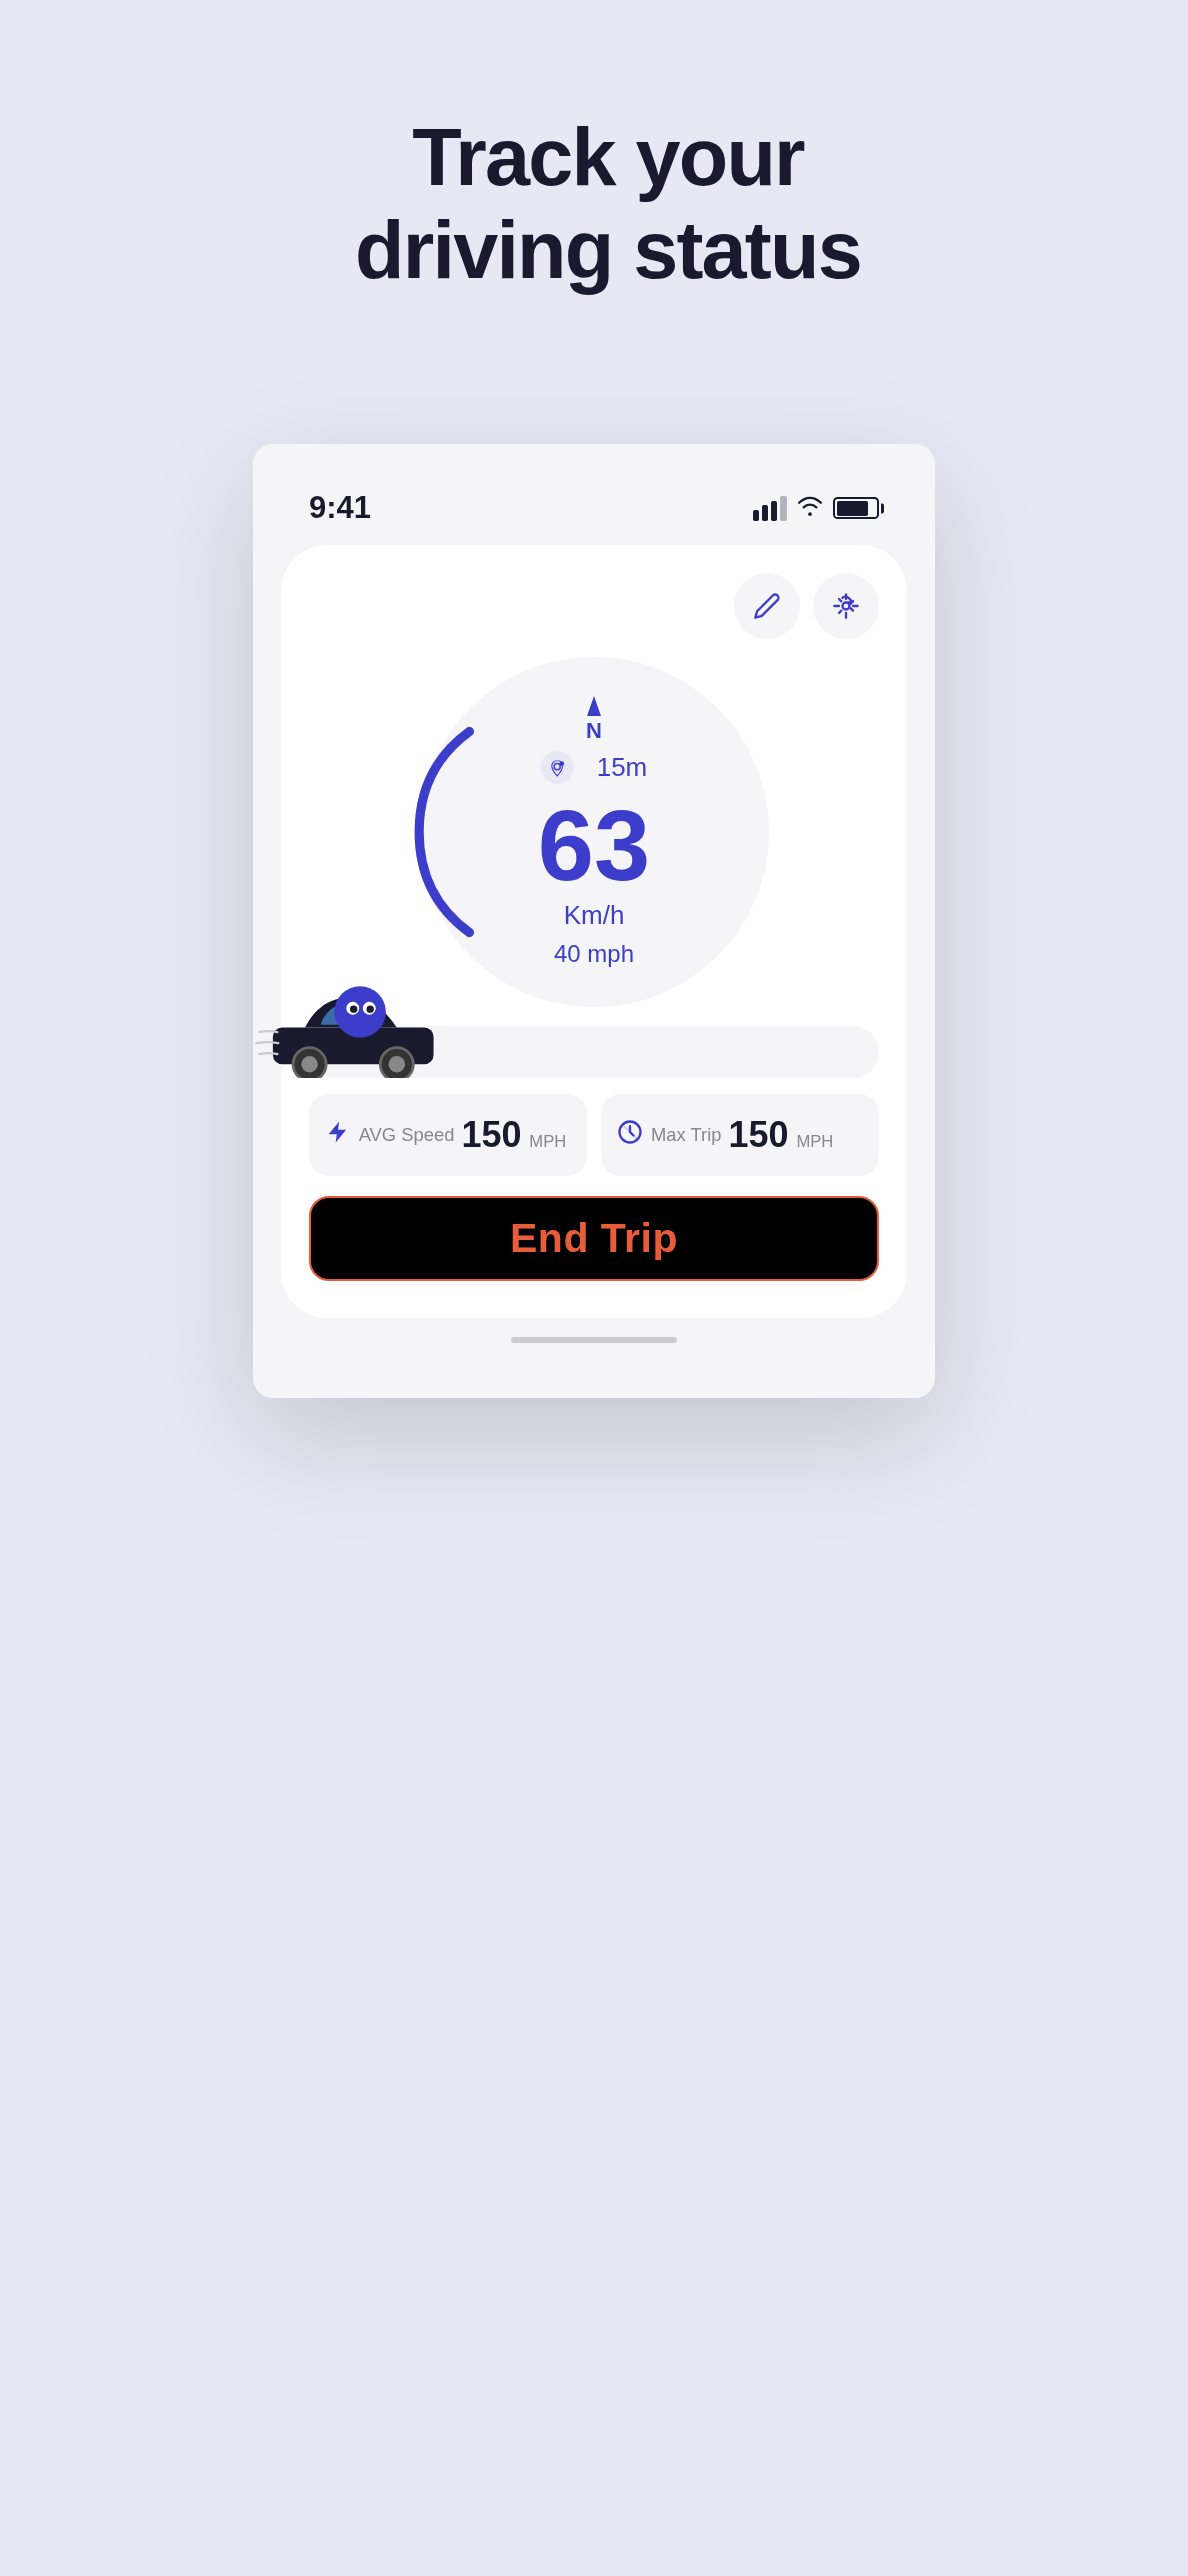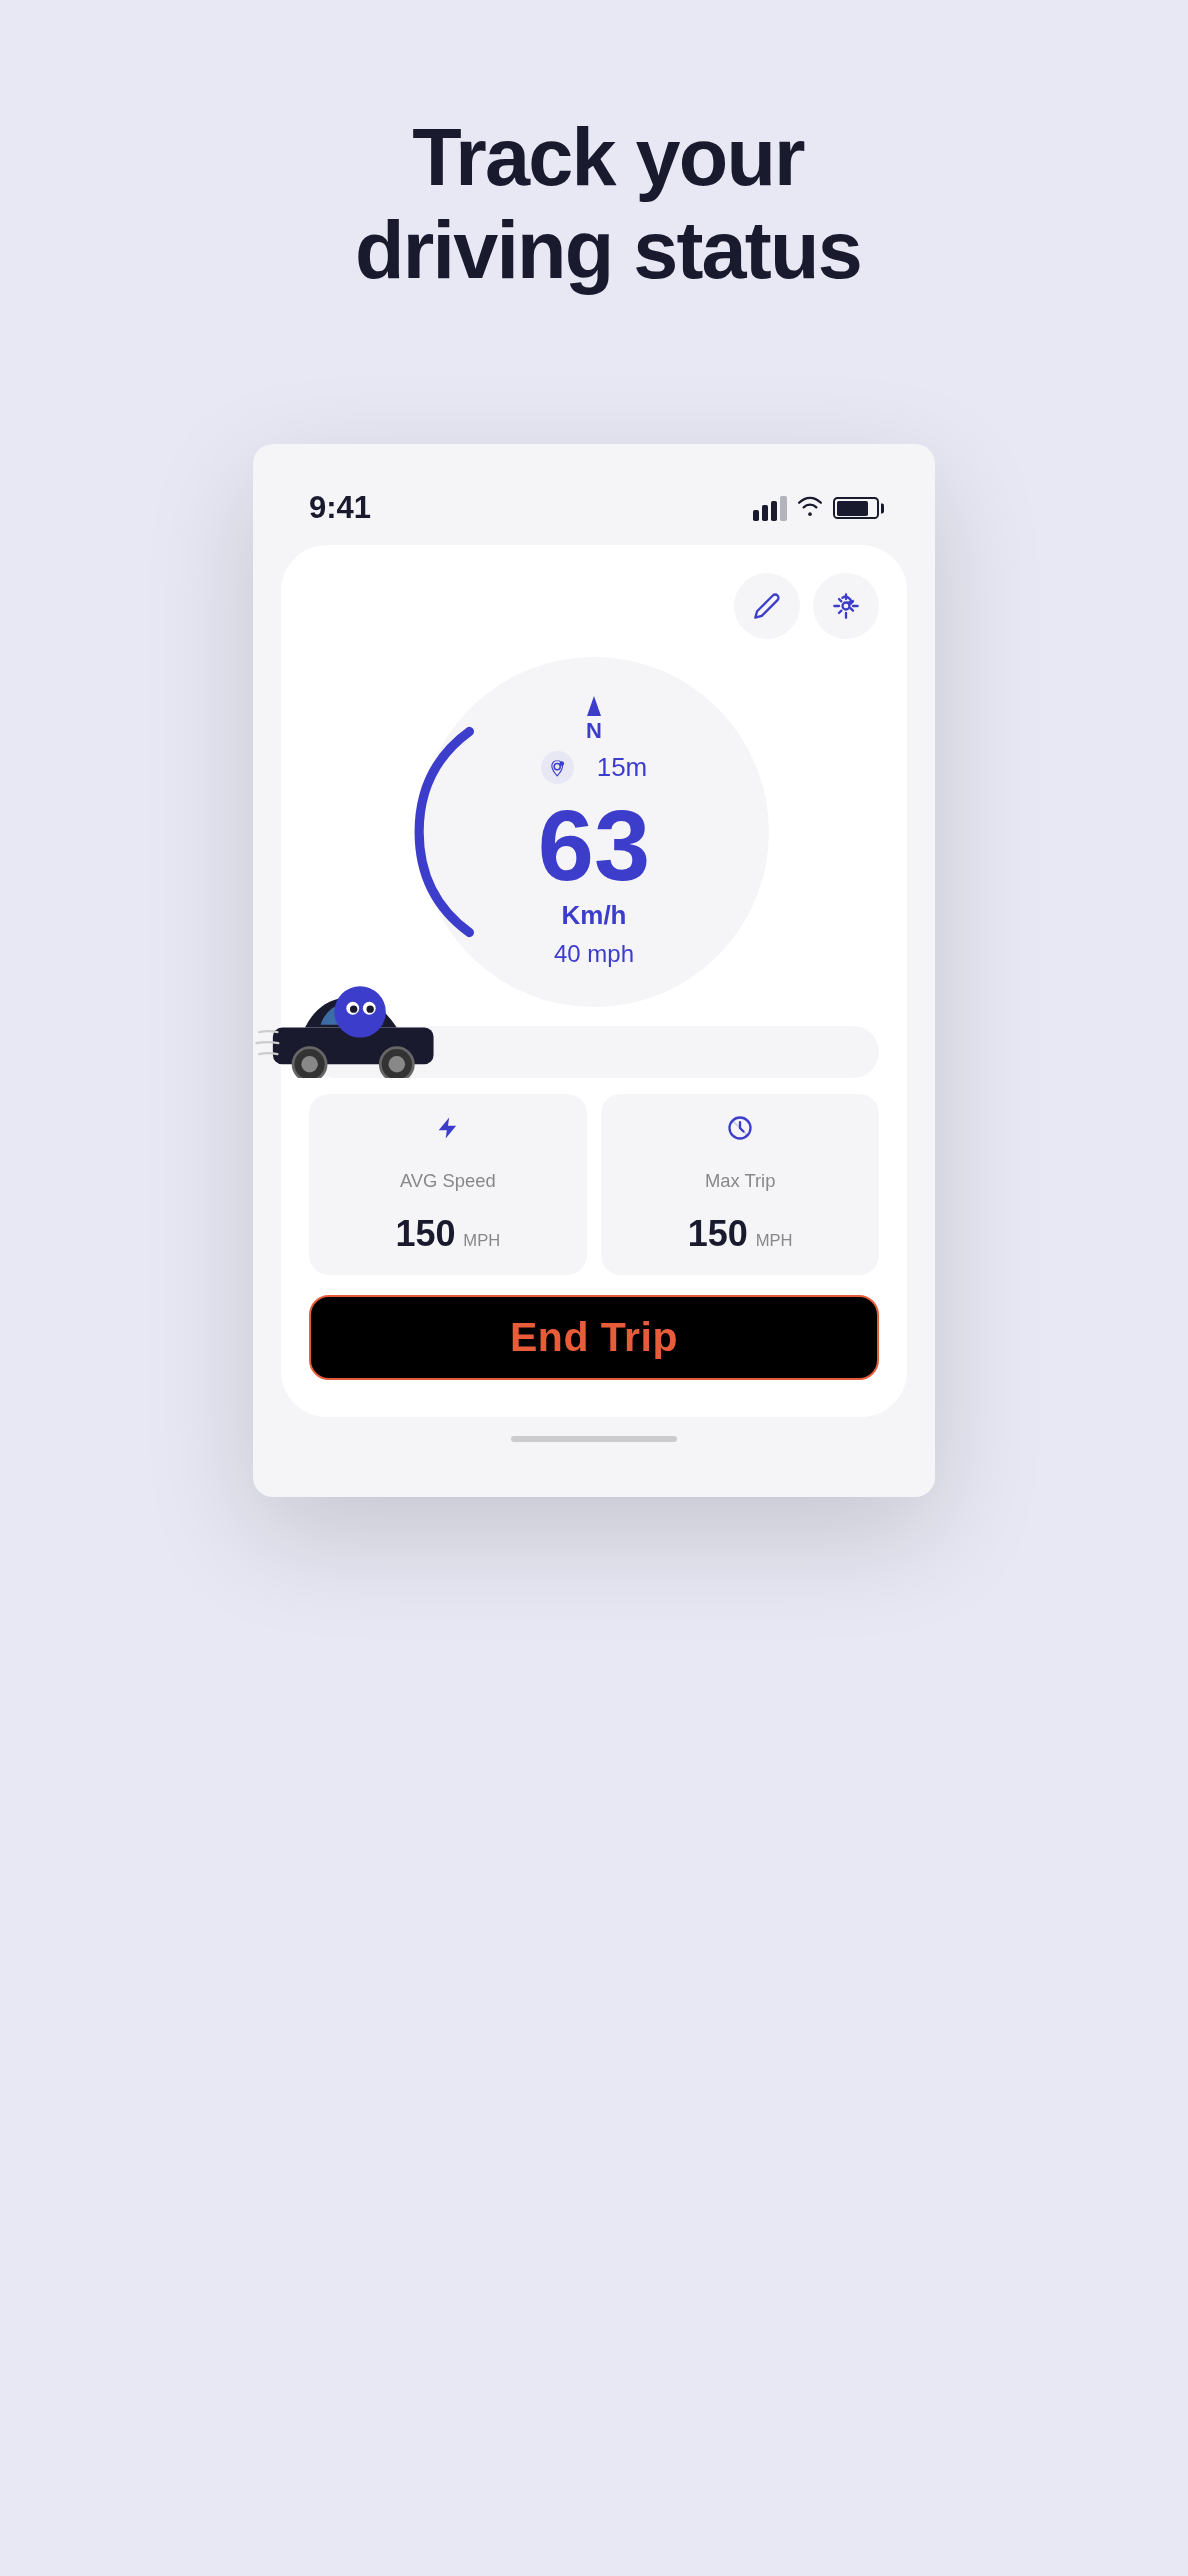--- a/index.html
+++ b/index.html
@@ -212,21 +212,21 @@
       font-size: 101px;
       font-weight: 800;
       color: #3d3dcc;
       line-height: 1;
       margin-bottom: 3.7px;
     }
 
     .speed-unit-km {
       font-size: 26px;
       color: #3d3dcc;
-      font-weight: 700;
+      font-weight: 400;
       margin-bottom: 9.2px;
     }
 
     .speed-mph {
       font-size: 24px;
       color: #3d3dcc;
       font-weight: 400;
     }
 
     
@@ -288,23 +288,23 @@
       gap: 14.7px;
       margin-bottom: 20px;
     }
 
     .stat-card {
       flex: 1;
       background: #f5f5f8;
       border-radius: 20px;
       padding: 20px 14.7px;
       display: flex;
-      flex-direction: column;
-      align-items: center;
-      gap: 21px;
+      flex-direction: row;
+      align-items: center;
+      gap: 7px;
     }
 
     .stat-icon {
       font-size: 26px;
       color: #3d3dcc;
     }
 
     .stat-label {
       font-size: 18.4px;
       color: #888;

